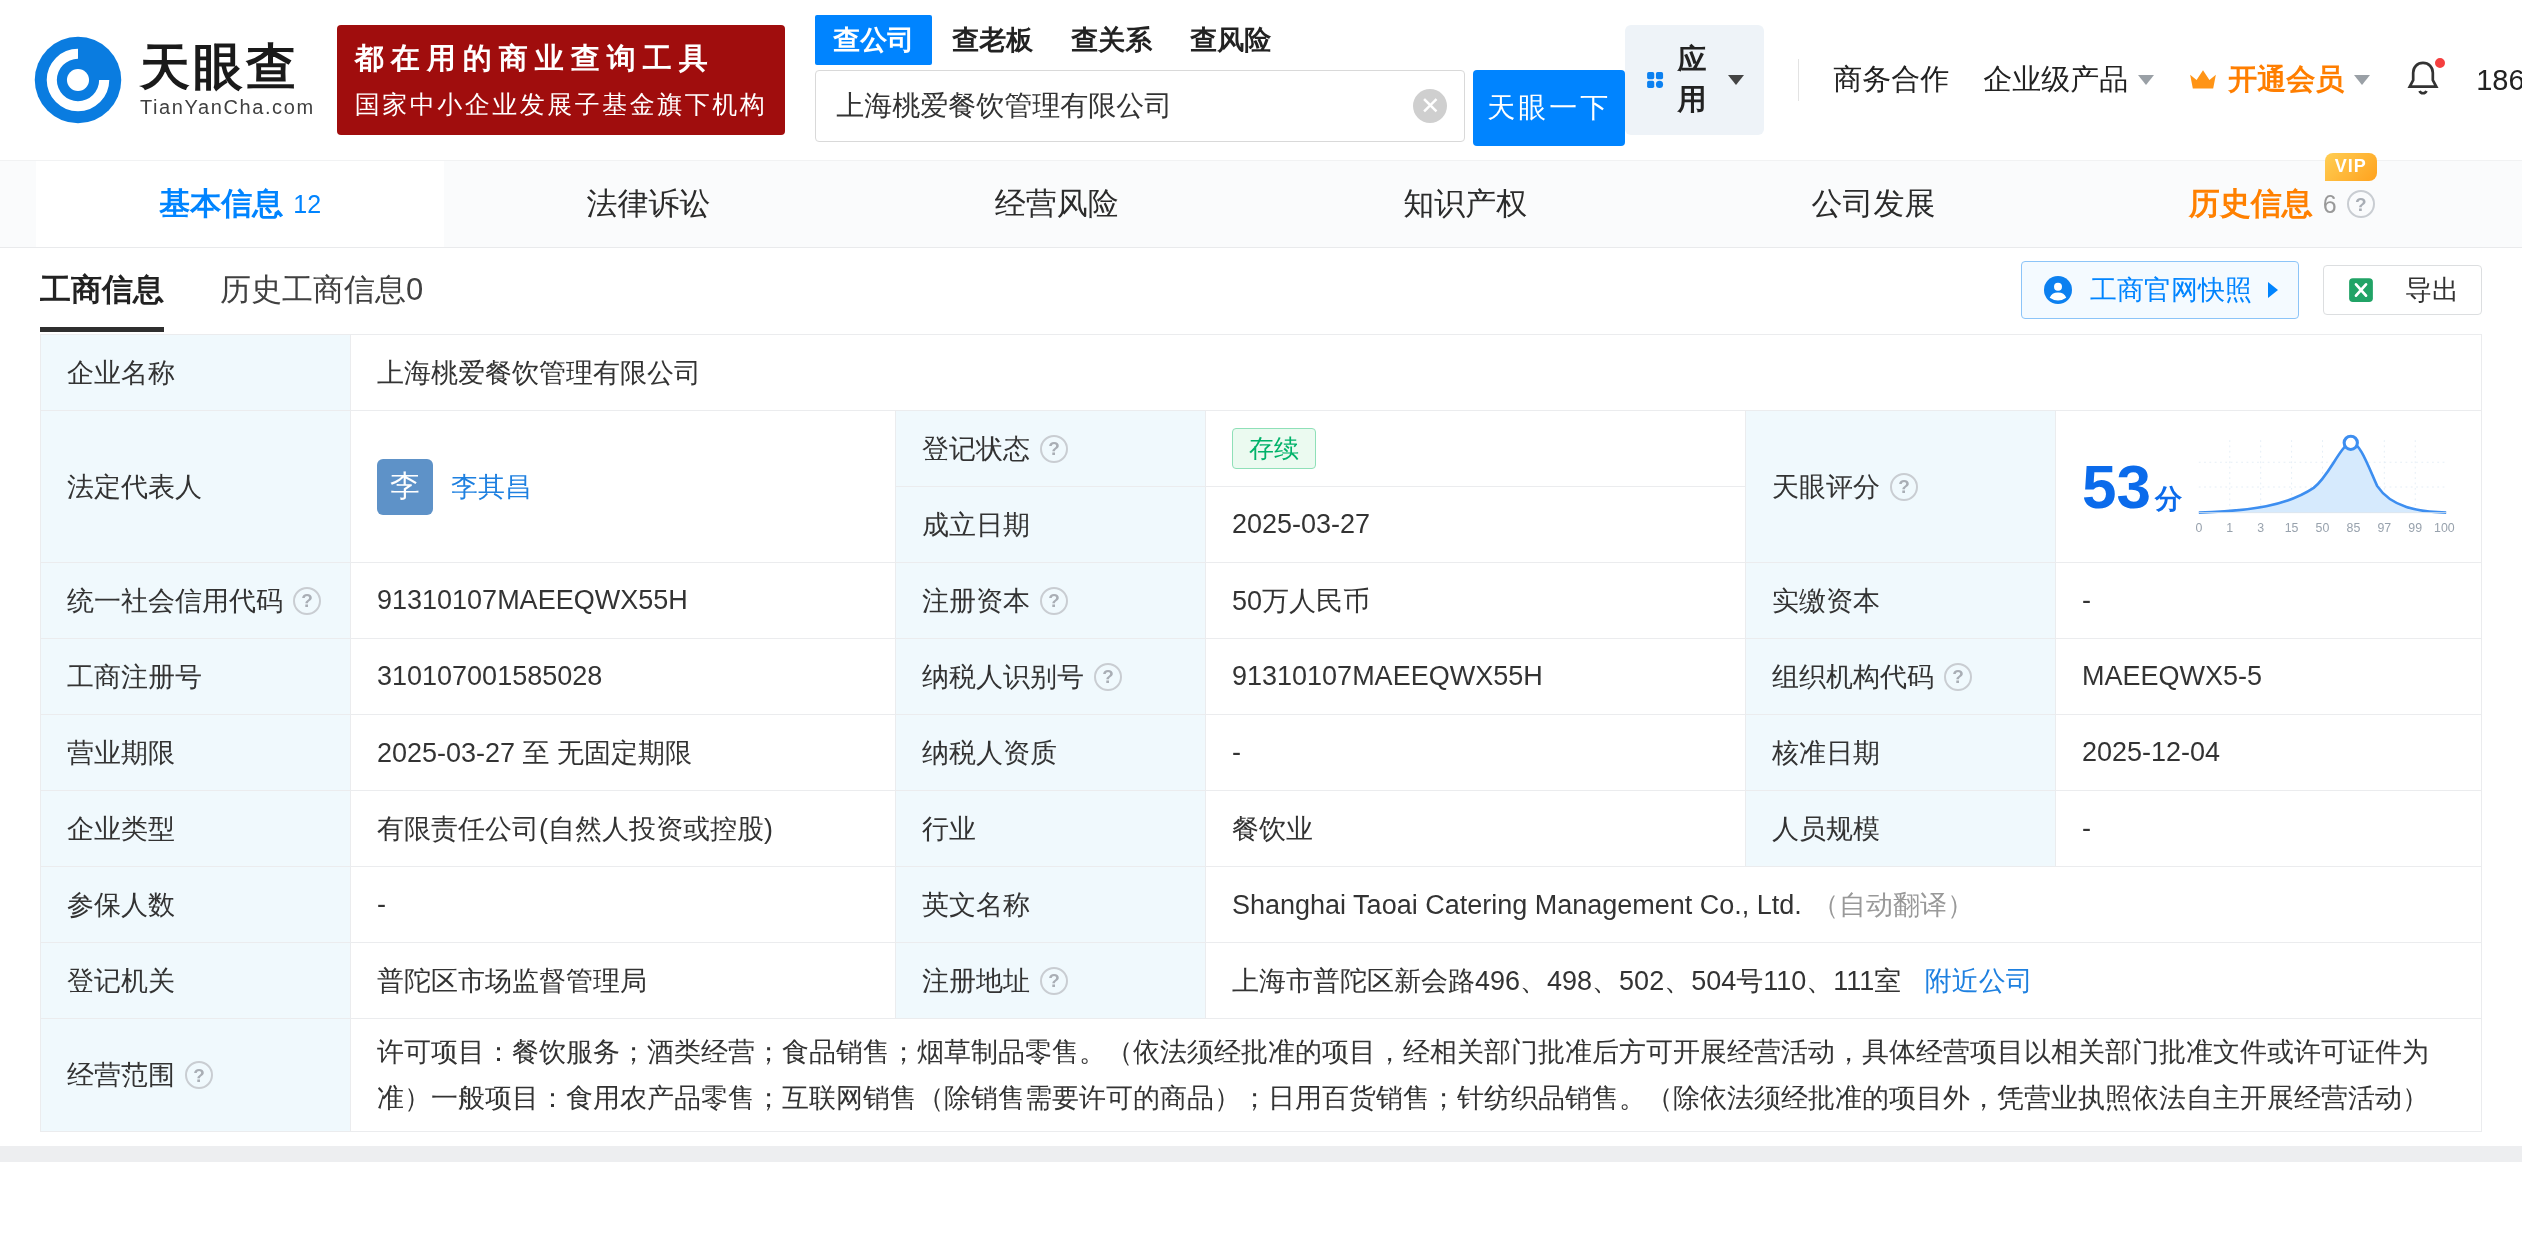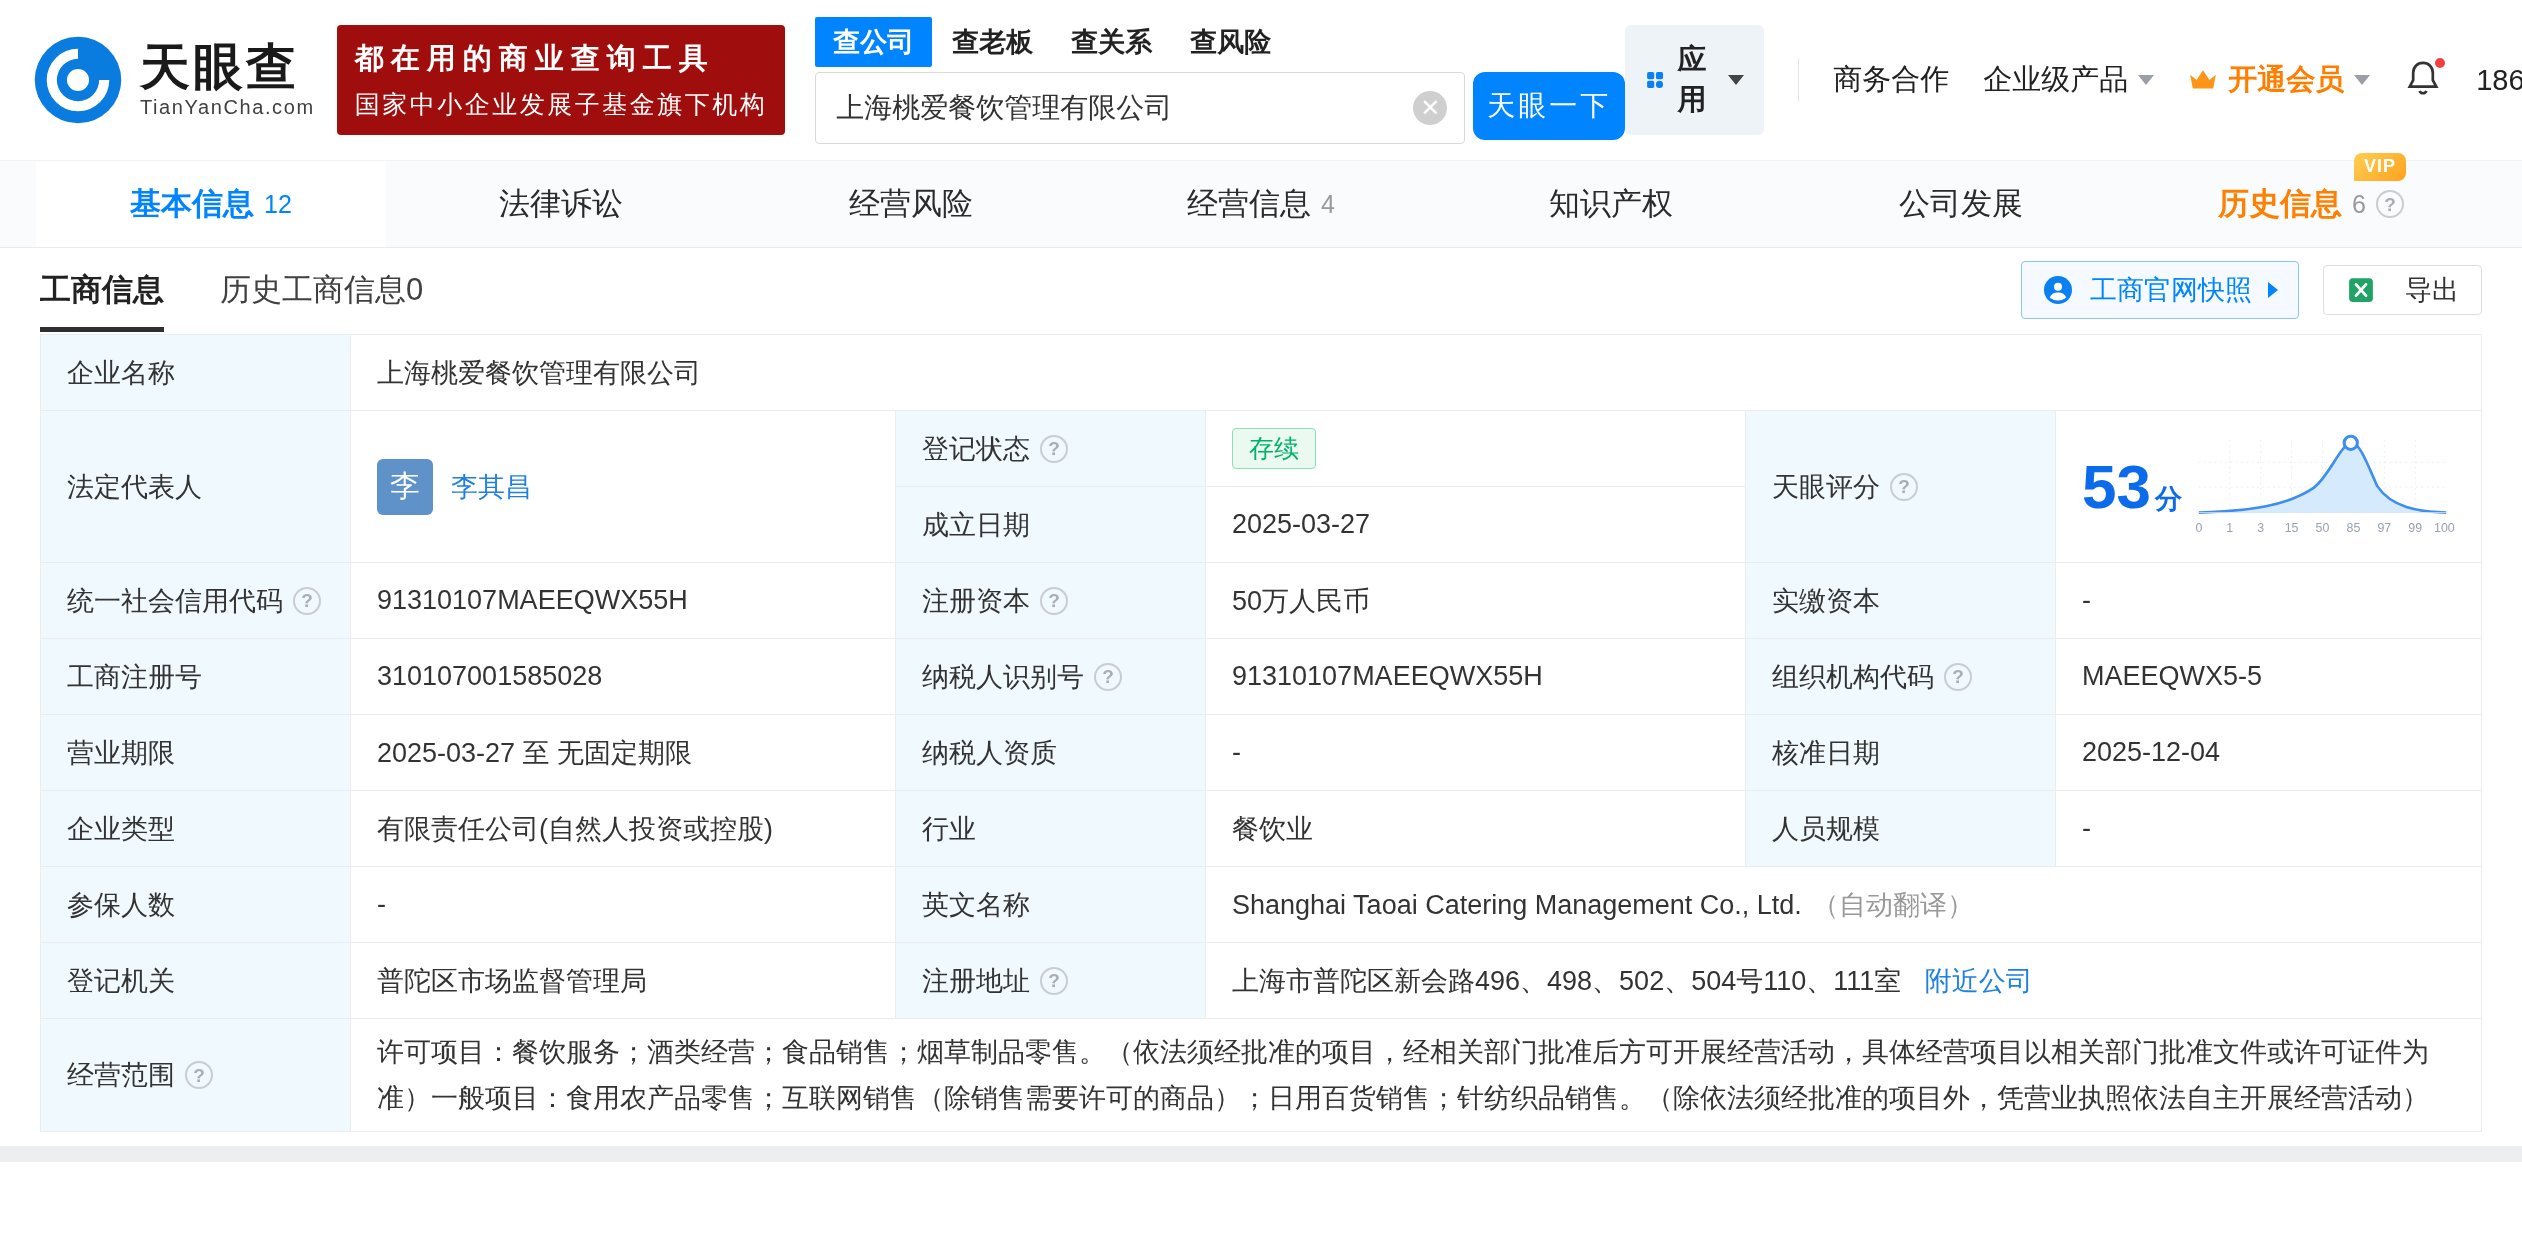--- a/index.html
+++ b/index.html
@@ -16,21 +16,21 @@
   .promo .l2 { font-size:25px; letter-spacing:2.5px; margin-top:9px; white-space:nowrap; }
 
   .search-area { margin-left:30px; }
   .search-tabs { display:flex; align-items:flex-end; gap:2px; height:50px; }
   .search-tab { font-size:27px; color:#222; padding:7px 18px; font-weight:bold; cursor:pointer; }
   .search-tab.active { background:#0084FF; color:#fff; border-radius:2px; }
   .search-bar { display:flex; margin-top:5px; }
   .search-input-wrap { position:relative; }
   .search-input { width:650px; height:72px; border:1px solid #D9D9D9; border-radius:4px; font-size:28px; color:#333; padding:0 66px 0 20px; outline:none; font-family:inherit; }
   .clear-btn { position:absolute; right:18px; top:19px; width:34px; height:34px; background:#CFCFCF; color:#fff; border-radius:50%; display:flex; align-items:center; justify-content:center; font-size:24px; line-height:1; cursor:pointer; }
-  .search-btn { width:152px; height:68px; margin-left:8px; background:#0084FF; color:#fff; border:none; border-radius:12px; font-size:28px; font-family:Liberation Sans, sans-serif; letter-spacing:3px; cursor:pointer; }
+  .search-btn { width:152px; height:76px; margin-left:8px; background:#0084FF; color:#fff; border:none; border-radius:4px; font-size:28px; font-family:Liberation Sans, sans-serif; letter-spacing:3px; cursor:pointer; }
 
   .header-right { margin-left:auto; display:flex; align-items:center; gap:34px; }
   .apps-btn { display:flex; align-items:center; gap:12px; background:#EEF3F8; border-radius:6px; padding:15px 20px; font-size:29px; font-weight:bold; color:#222; cursor:pointer; }
   .caret-down { width:0; height:0; border-left:8px solid transparent; border-right:8px solid transparent; border-top:10px solid #444; display:inline-block; }
   .caret-down.light { border-top-color:#9aa0a6; }
   .vdiv { width:1px; height:42px; background:#E3E3E3; }
   .nav-item { font-size:29px; color:#222; cursor:pointer; display:flex; align-items:center; gap:10px; white-space:nowrap; }
   .nav-item.vip { color:#FF7E00; font-weight:bold; }
   .bell-wrap { position:relative; cursor:pointer; }
   .bell-dot { position:absolute; top:-4px; right:-6px; width:16px; height:16px; background:#F53F3F; border:3px solid #fff; border-radius:50%; }
@@ -150,24 +150,20 @@
 <div class="tabbar">
   <div class="main-tab active">
     <span class="tab-label">基本信息</span>
     <span class="tab-count">12</span>
   </div>
   <div class="main-tab">
     <span class="tab-label">法律诉讼</span>
   </div>
   <div class="main-tab">
     <span class="tab-label">经营风险</span>
-  </div>
-  <div class="main-tab">
-    <span class="tab-label">经营信息</span>
-    <span class="tab-count">4</span>
   </div>
   <div class="main-tab">
     <span class="tab-label">知识产权</span>
   </div>
   <div class="main-tab">
     <span class="tab-label">公司发展</span>
   </div>
   <div class="main-tab vip-tab">
     <span class="vip-anchor">
       <span class="tab-label">历史信息</span>

